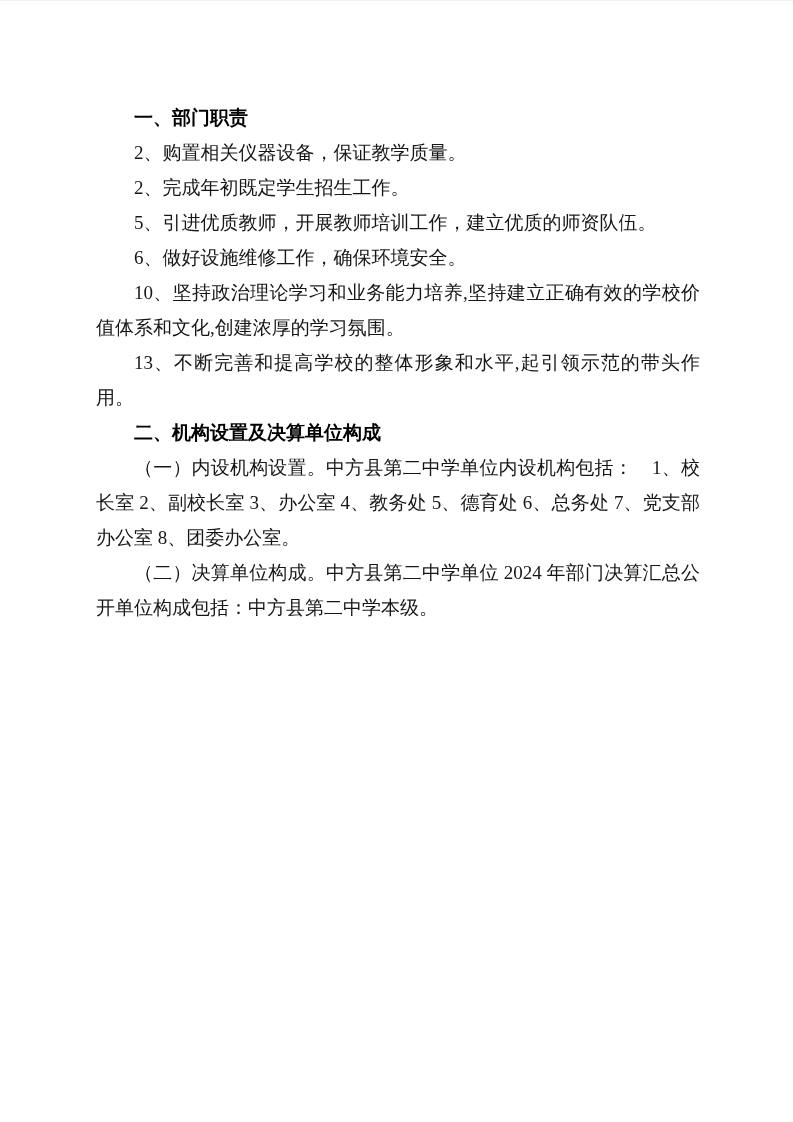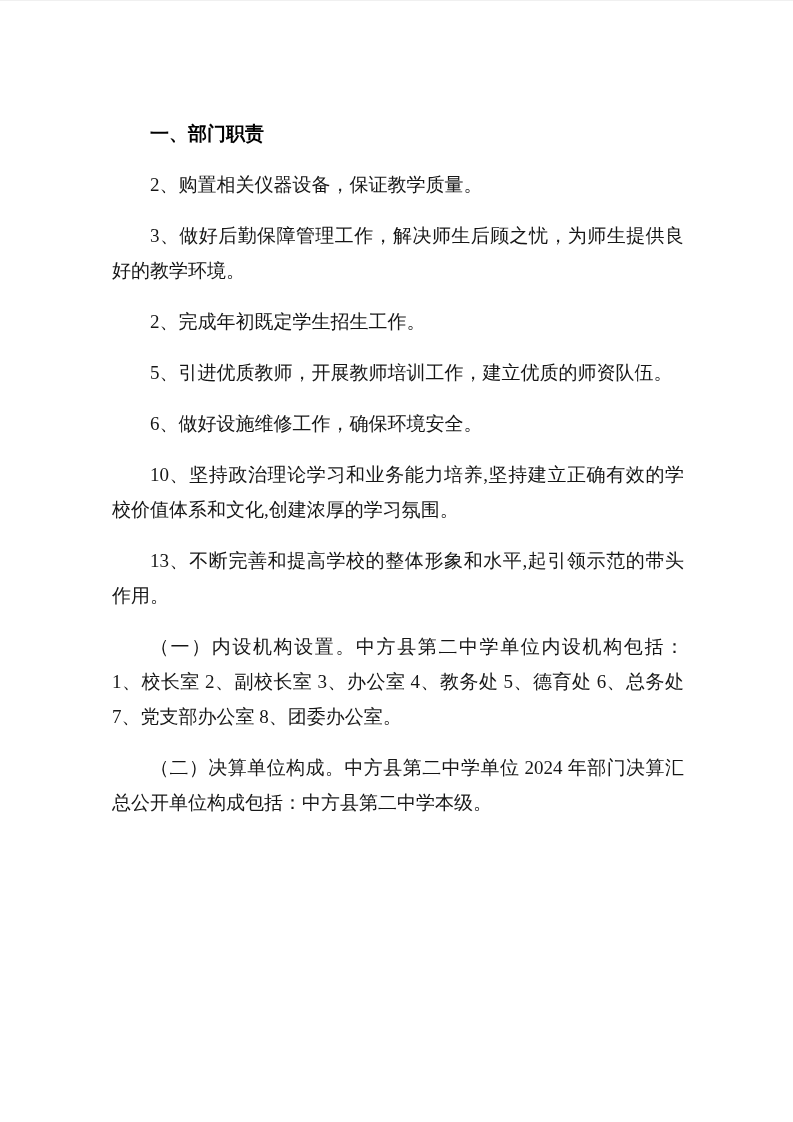--- a/index.html
+++ b/index.html
@@ -22,21 +22,21 @@
     height: 1px;
     background: #f0f0f0;
   }
   .content {
     position: absolute;
     left: 96px;
     top: 100px;
     width: 604px;
   }
   .content p {
-    margin: 16px;
+    margin: 0;
     padding: 0;
     font-size: 19px;
     line-height: 35px;
     text-indent: 2em;
     text-align: justify;
     color: #161616;
   }
   .content p.heading {
     font-family: "Liberation Sans", "DejaVu Sans", sans-serif;
     font-weight: 700;
@@ -49,22 +49,22 @@
   }
 </style>
 </head>
 <body>
 
 <div class="page">
   <div class="page-top-edge"></div>
   <div class="content">
     <p class="heading">一、部门职责</p>
     <p class="para">2、购置相关仪器设备，保证教学质量。</p>
-    <p class="para">3、做好后勤保障管理工作，解决师生后顾之忧，为师生提供良好的教学环境。</p>
     <p class="para">2、完成年初既定学生招生工作。</p>
     <p class="para">5、引进优质教师，开展教师培训工作，建立优质的师资队伍。</p>
     <p class="para">6、做好设施维修工作，确保环境安全。</p>
     <p class="para">10、坚持政治理论学习和业务能力培养,坚持建立正确有效的学校价值体系和文化,创建浓厚的学习氛围。</p>
     <p class="para">13、不断完善和提高学校的整体形象和水平,起引领示范的带头作用。</p>
+    <p class="heading">二、机构设置及决算单位构成</p>
     <p class="para">（一）内设机构设置。中方县第二中学单位内设机构包括：　1、校长室 2、副校长室 3、办公室 4、教务处 5、德育处 6、总务处 7、党支部办公室 8、团委办公室。</p>
     <p class="para">（二）决算单位构成。中方县第二中学单位 2024 年部门决算汇总公开单位构成包括：中方县第二中学本级。</p>
   </div>
 </div>
 
 </body></html>

